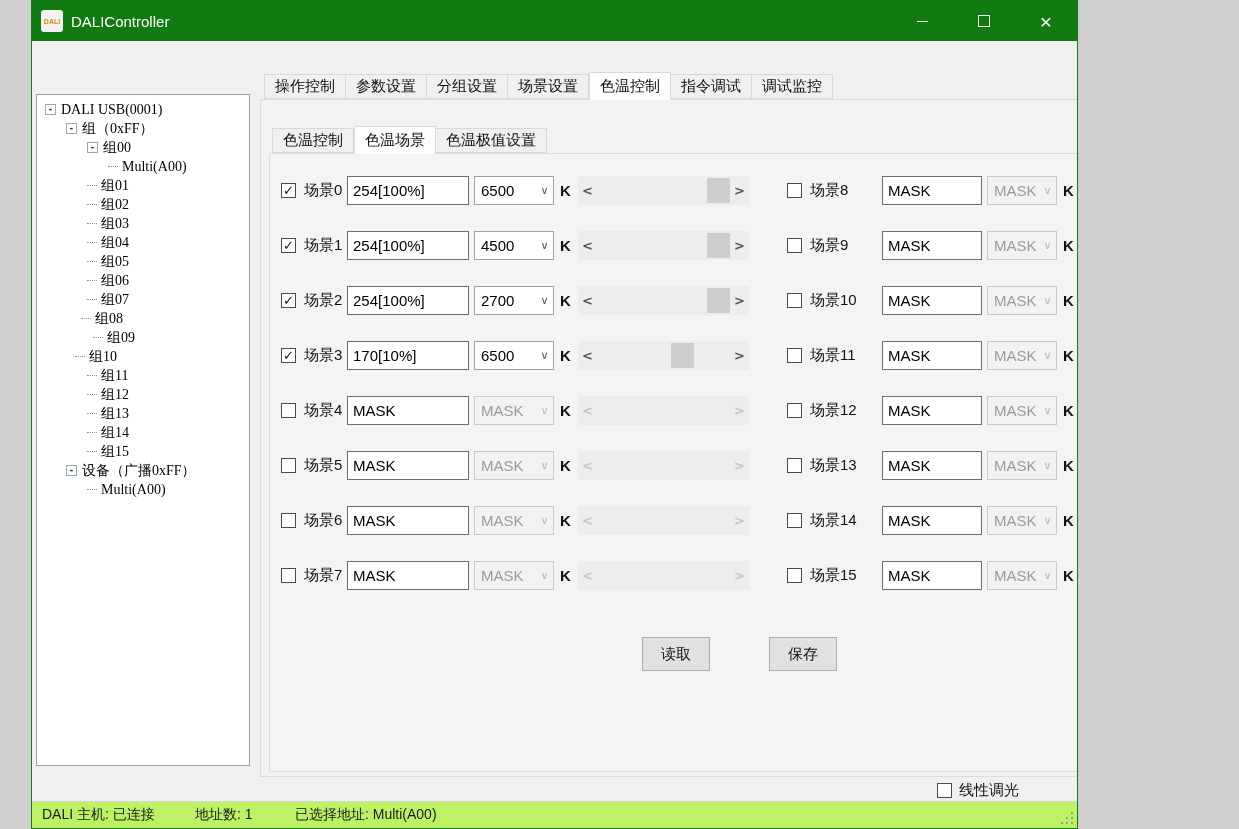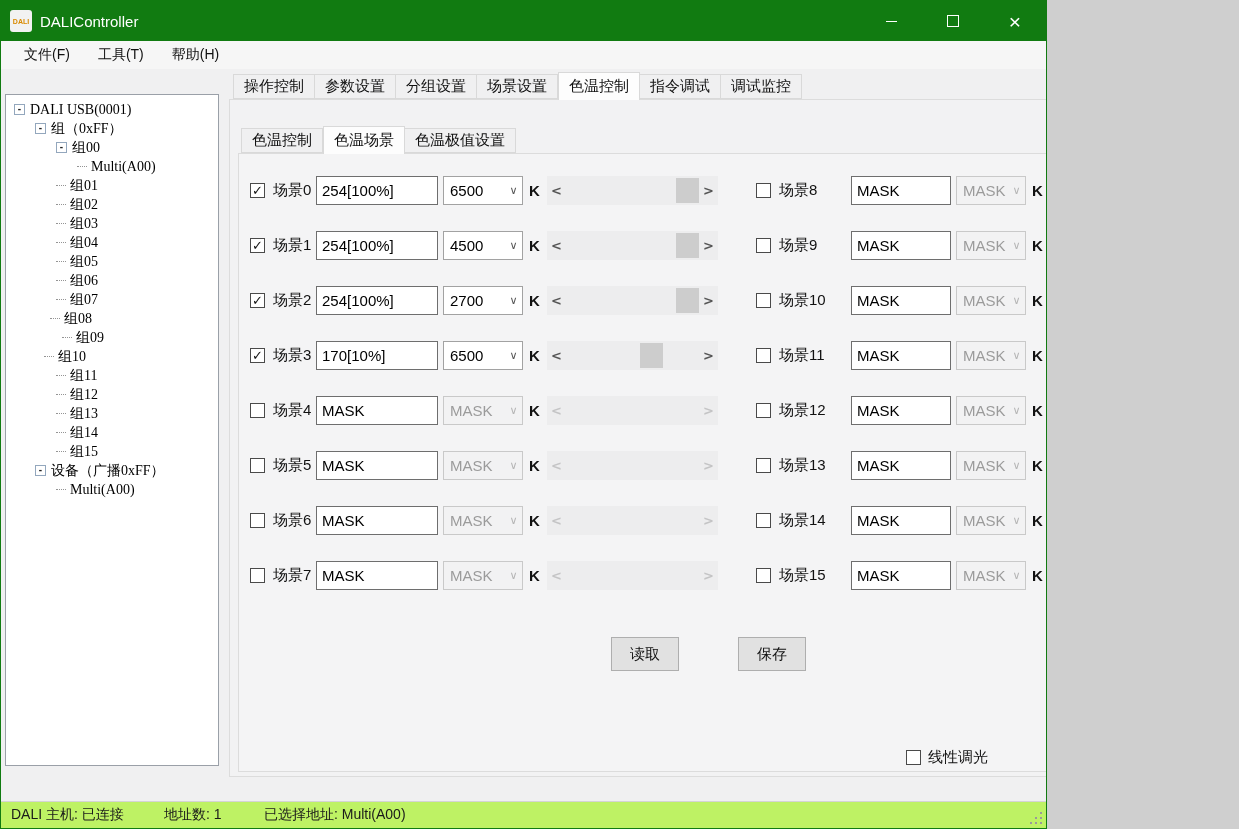--- a/index.html
+++ b/index.html
@@ -1,18 +1,18 @@
 <!DOCTYPE html>
 <html><head>
 <meta charset="utf-8">
 <style>
   html,body{margin:0;padding:0;background:#cfcfcf;}
   .window{position:relative;width:1047px;height:829px;box-sizing:border-box;
     border:1px solid #117B11;background:#f0f0f1;overflow:hidden;
-    font-family:"Liberation Sans",sans-serif;color:#111;}
+    font-family:"Liberation Sans",sans-serif;color:#111;margin-left:31px;}
   
   .titlebar{position:absolute;top:0;left:0;right:0;height:40px;background:#117B11;
     display:flex;align-items:center;color:#fff;}
   .app-icon{width:22px;height:22px;margin-left:9px;background:#f2f2f2;border-radius:3px;
     display:flex;align-items:center;justify-content:center;font-size:7px;font-weight:bold;color:#d98a00;}
   .title-text{margin-left:8px;font-size:15px;}
   .win-btns{margin-left:auto;display:flex;height:100%;}
   .win-btn{width:62px;height:100%;display:flex;align-items:center;justify-content:center;}
   .glyph-min{display:block;width:11px;border-top:1px solid #fff;}
   .glyph-max{display:block;width:10px;height:10px;border:1px solid #fff;}
@@ -75,21 +75,21 @@
   .hscroll.disabled .hs-arrow{color:#c4c4c5;}
   .track{flex:1;position:relative;}
   .thumb{position:absolute;top:2px;bottom:2px;width:23px;background:#cdcdcd;
     left:calc(var(--p,0) * (100% - 23px));}
   
   .btn{position:absolute;width:68px;height:34px;background:#e1e1e1;border:1px solid #aeaeae;
     font-family:inherit;font-size:15px;color:#111;}
   .btn-read{left:372px;top:483px;}
   .btn-save{left:499px;top:483px;}
   
-  .linear{position:absolute;left:905px;top:679px;display:flex;align-items:center;}
+  .linear{position:absolute;left:905px;top:712px;display:flex;align-items:center;}
   .linear .checkbox{margin-right:7px;}
   .linear-label{font-size:15px;}
   
   .statusbar{position:absolute;left:0;right:0;bottom:0;height:26px;background:#bef264;
     border-top:1px solid #d4d4d4;font-size:14px;color:#1a1a1a;}
   .statusbar span{position:absolute;top:0;line-height:25px;white-space:nowrap;}
   .st-host{left:10px;}
   .st-count{left:163px;}
   .st-selected{left:263px;}
   .grip{position:absolute;right:4px;bottom:4px;width:2px;height:2px;background:#9a9a9a;
@@ -109,25 +109,20 @@
         </div>
       <div class="win-btn">
           <span class="glyph-max"></span>
         </div>
       <div class="win-btn">
           <span class="glyph-close">×</span>
         </div>
     </div>
   </div>
 
-  <div class="menubar">
-      <span class="menu-item">文件(F)</span>
-      <span class="menu-item">工具(T)</span>
-      <span class="menu-item">帮助(H)</span>
-    </div>
 
   <div class="main">
 
     <div class="tree-panel">
         <div class="tree-row" style="padding-left: 8px;">
           <span class="expander">-</span>
           <span class="tree-label">DALI USB(0001)</span>
         </div>
         <div class="tree-row" style="padding-left: 29px;">
           <span class="expander">-</span>

